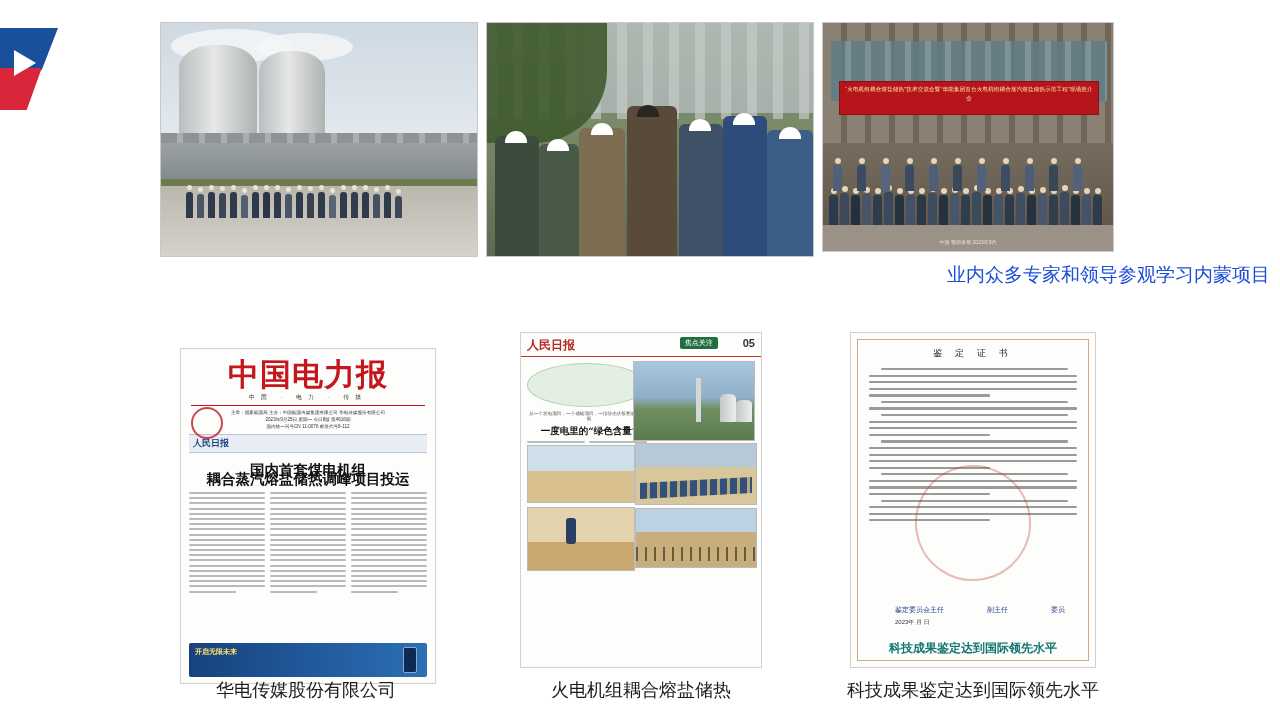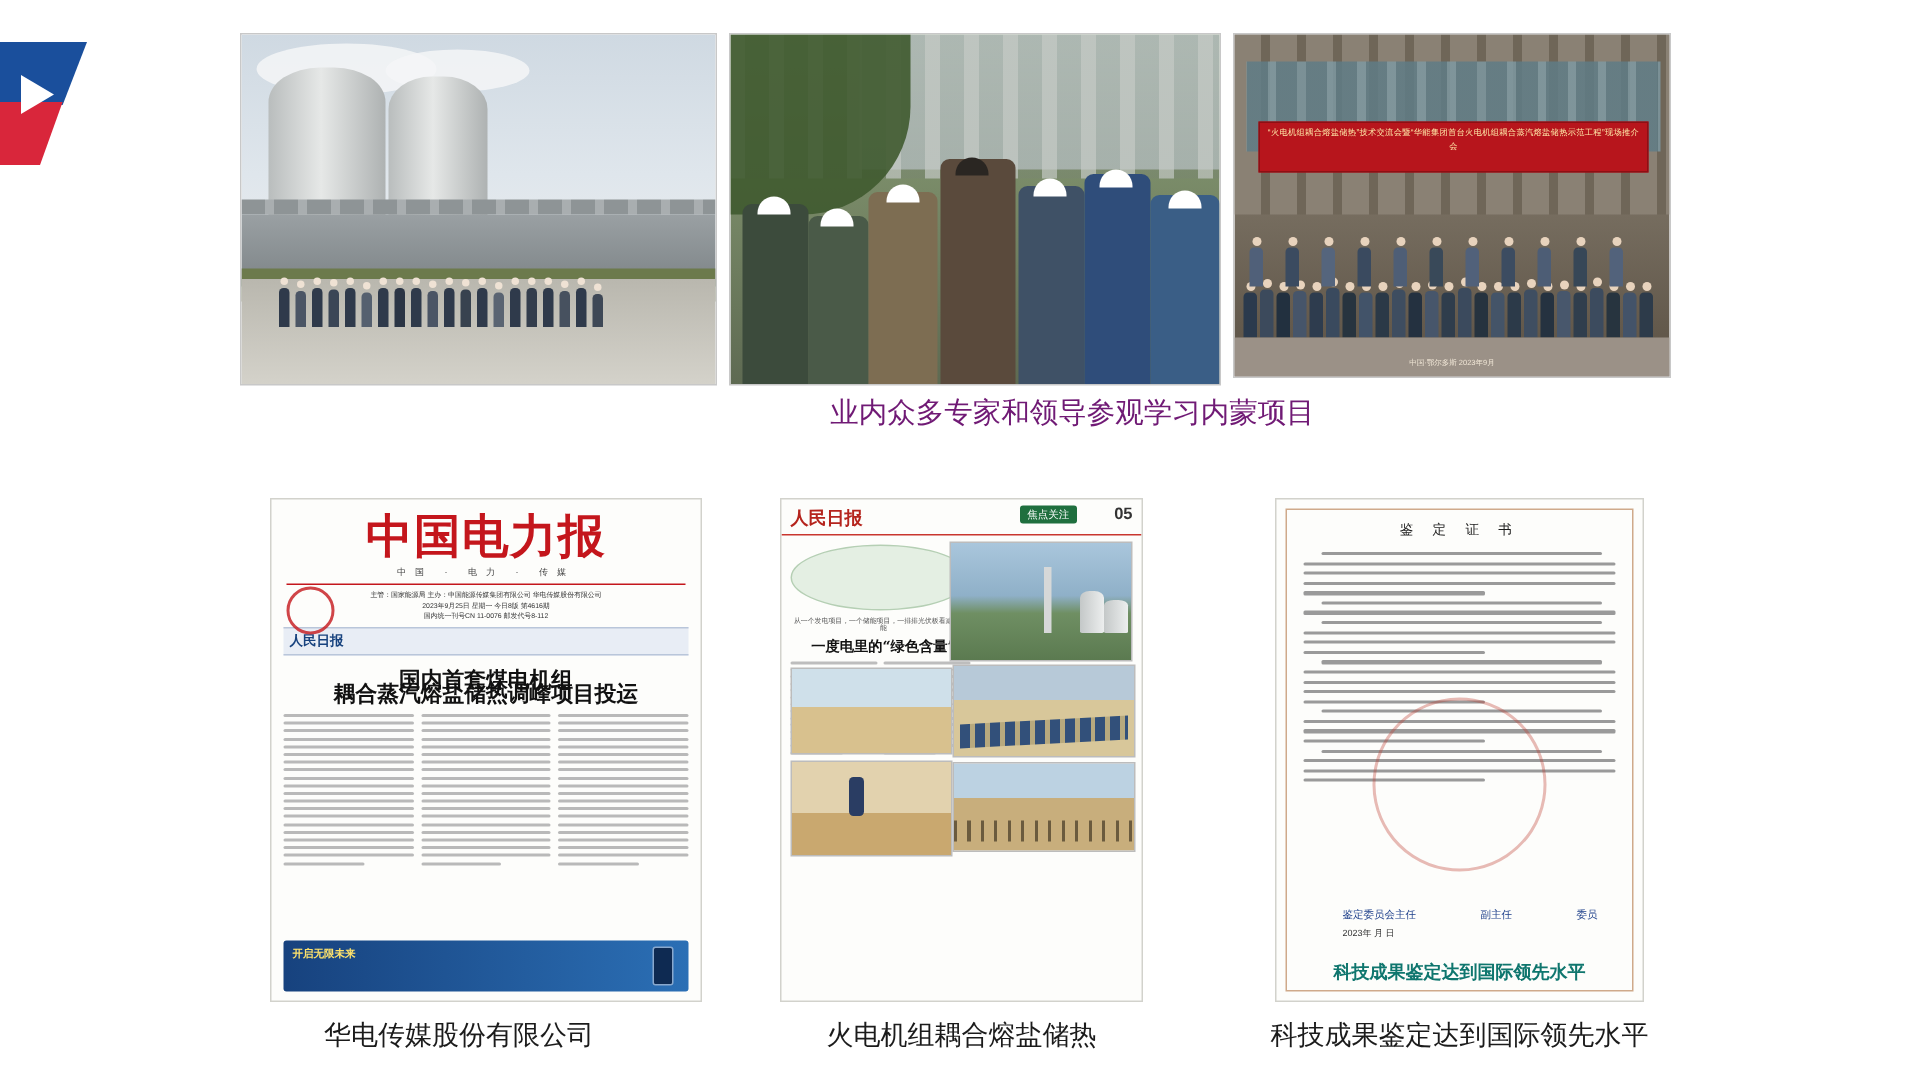--- a/index.html
+++ b/index.html
@@ -193,43 +193,43 @@
   .p3-caption {
     position:absolute; left:0; bottom:6px; width:100%;
     text-align:center; color:#f0e6d6; font-size:5px;
   }
 
   .photo-row-caption {
     position: absolute;
     left: 160px;
     top: 262px;
     width: 1110px;
-    text-align: center;
+    text-align: right;
     font-size: 19px;
-    color: #701a75;
+    color: #1d4ed8;
     font-family: "DejaVu Serif", serif;
   }
 
   
   .doc-row {
     position: absolute;
     left: 0;
     top: 332px;
     width: 1280px;
     height: 340px;
   }
   .doc {
     position: absolute;
     top: 0;
     background: #fdfdfb;
     border: 1px solid #d2d2cc;
     box-sizing: border-box;
     overflow: hidden;
   }
-  .doc-1 { left: 180px; width: 288px; height: 336px; }
+  .doc-1 { left: 180px; width: 256px; height: 336px; margin-top: 16px; }
   .doc-2 { left: 520px; width: 242px; height: 336px; }
   .doc-3 { left: 850px; width: 246px; height: 336px; }
 
   
   .np1-masthead {
     text-align: center;
     padding-top: 8px;
   }
   .np1-title {
     font-family: "DejaVu Serif", serif;

